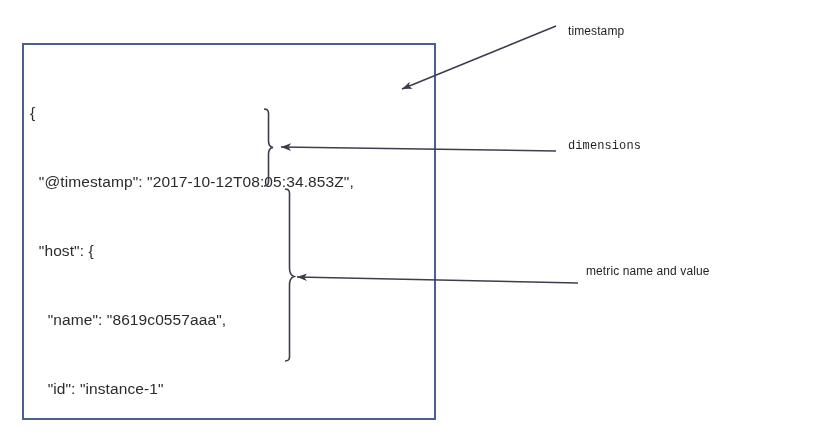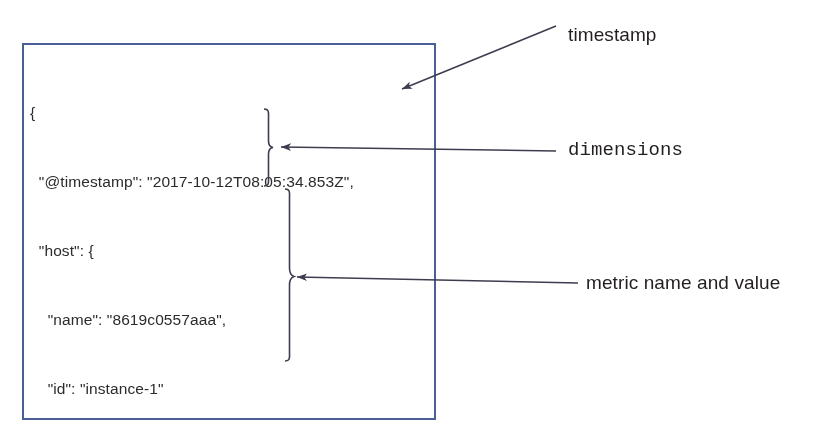--- a/index.html
+++ b/index.html
@@ -47,28 +47,28 @@
   }
   .json-line {
     white-space: pre;
     height: 23px;
   }
 
   
   .anno-label {
     position: absolute;
     font-family: "Liberation Sans", sans-serif;
-    font-size: 19px;
+    font-size: 12px;
     color: #231f20;
     white-space: nowrap;
     letter-spacing: 0.1px;
   }
   #label-timestamp { left: 568px; top: 24px; }
   #label-dimensions { left: 568px; top: 139px; font-family: Liberation Mono, monospace; }
-  #label-metric { left: 586px; top: 272px; }
+  #label-metric { left: 586px; top: 264px; }
 
   
   #overlay {
     position: absolute;
     left: 0;
     top: 0;
     width: 817px;
     height: 437px;
     pointer-events: none;
   }

